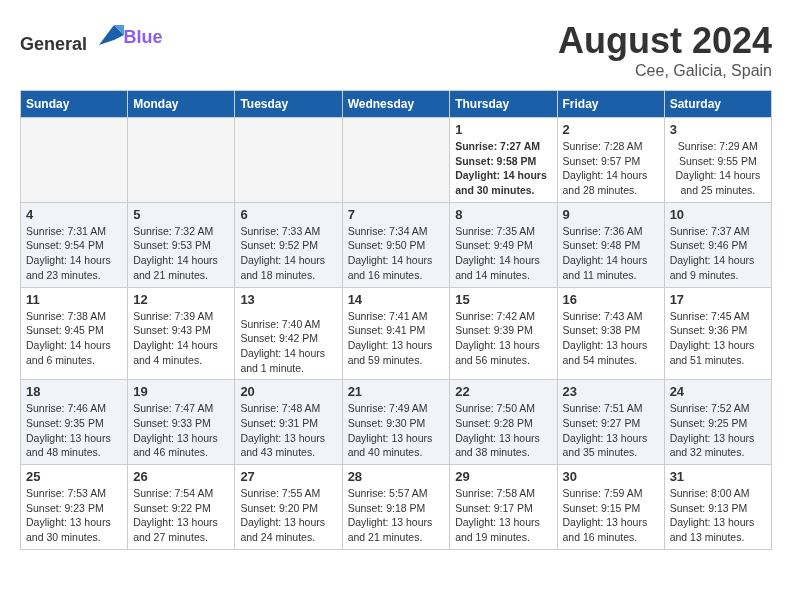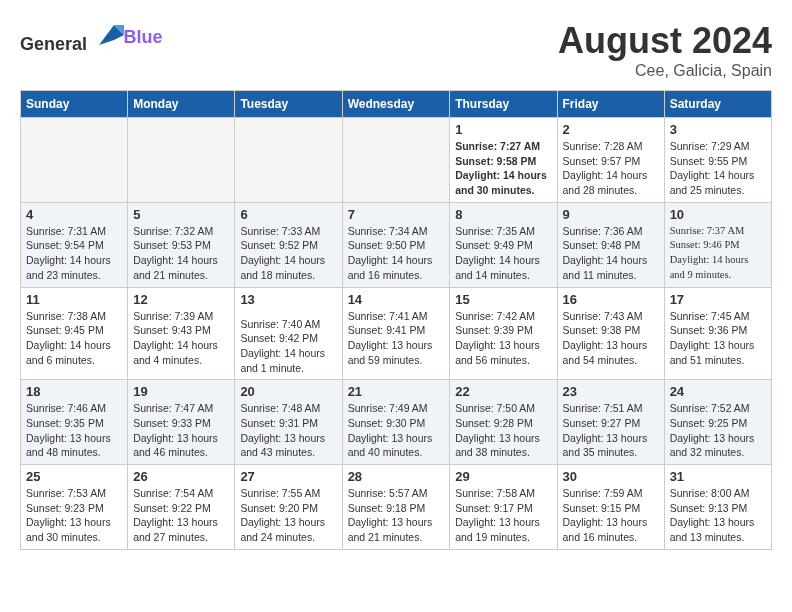--- a/index.html
+++ b/index.html
@@ -142,21 +142,21 @@
 Daylight: 14 hours and 30 minutes.</div>
         </td>
         <td>
           <div class="day-number">2</div>
           <div class="day-info" style="white-space: pre-line;">Sunrise: 7:28 AM
 Sunset: 9:57 PM
 Daylight: 14 hours and 28 minutes.</div>
         </td>
         <td>
           <div class="day-number">3</div>
-          <div class="day-info" style="white-space: pre-line;">Sunrise: 7:29 AM
+          <div class="day-info" style="white-space: pre-line; text-align: center;">Sunrise: 7:29 AM
 Sunset: 9:55 PM
 Daylight: 14 hours and 25 minutes.</div>
         </td>
       </tr>
       <tr class="row-even">
         <td>
           <div class="day-number">4</div>
           <div class="day-info" style="white-space: pre-line;">Sunrise: 7:31 AM
 Sunset: 9:54 PM
 Daylight: 14 hours and 23 minutes.</div>
@@ -186,21 +186,21 @@
 Daylight: 14 hours and 14 minutes.</div>
         </td>
         <td>
           <div class="day-number">9</div>
           <div class="day-info" style="white-space: pre-line;">Sunrise: 7:36 AM
 Sunset: 9:48 PM
 Daylight: 14 hours and 11 minutes.</div>
         </td>
         <td>
           <div class="day-number">10</div>
-          <div class="day-info" style="white-space: pre-line; font-family: Liberation Serif, serif;">Sunrise: 7:37 AM
+          <div class="day-info" style="white-space: pre-line;">Sunrise: 7:37 AM
 Sunset: 9:46 PM
 Daylight: 14 hours and 9 minutes.</div>
         </td>
       </tr>
       <tr class="row-odd">
         <td>
           <div class="day-number">11</div>
           <div class="day-info" style="white-space: pre-line;">Sunrise: 7:38 AM
 Sunset: 9:45 PM
 Daylight: 14 hours and 6 minutes.</div>

